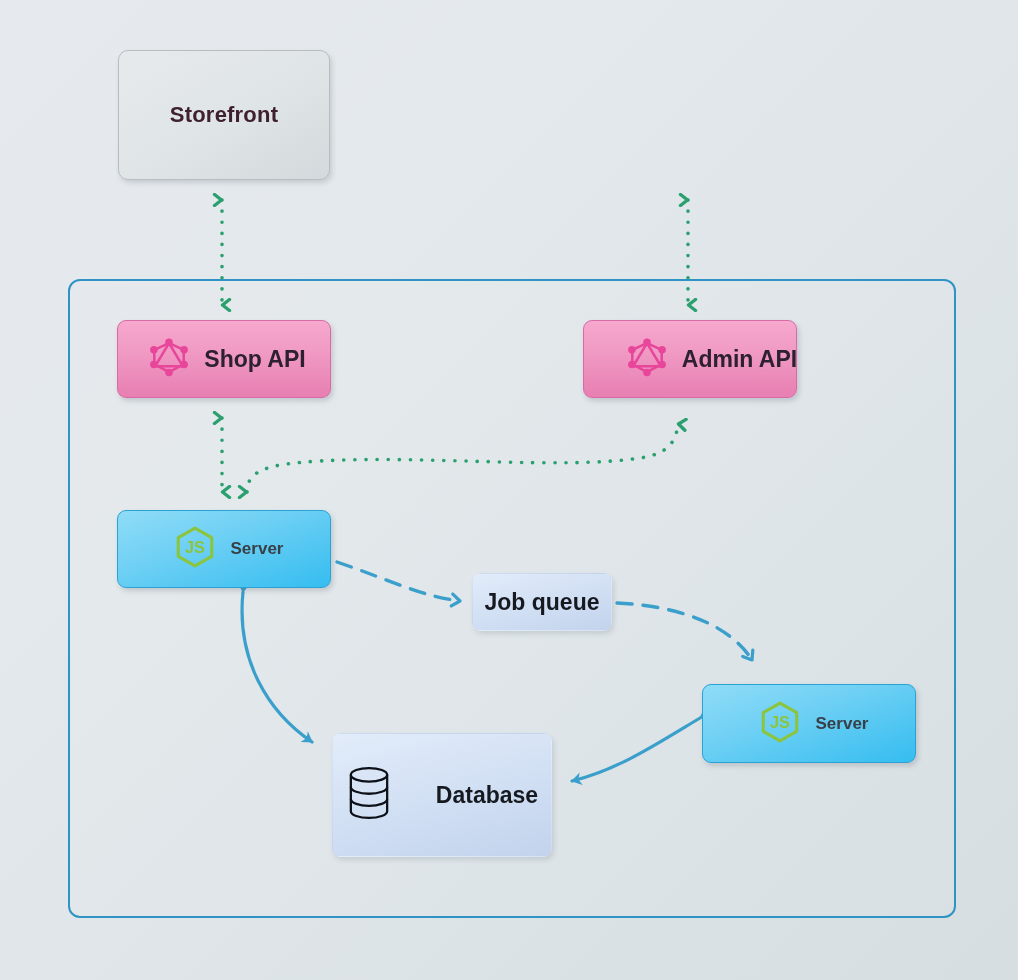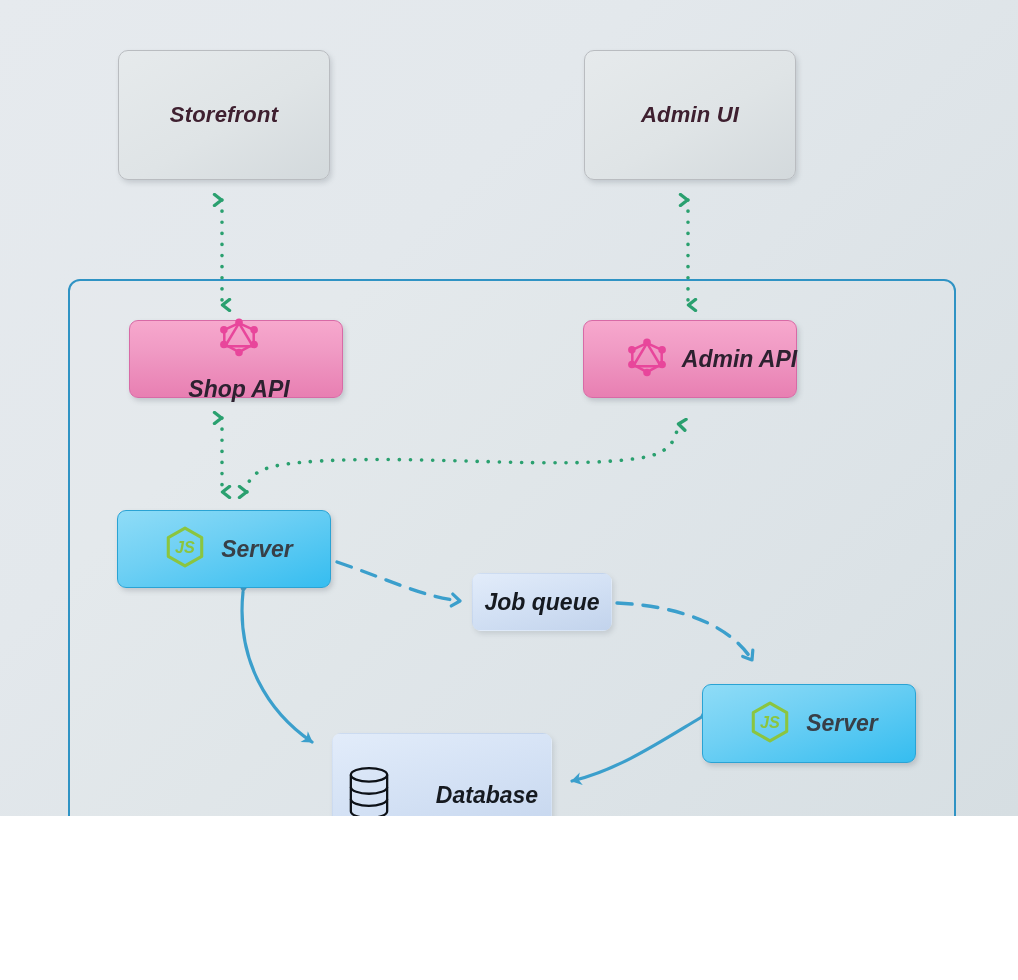--- a/index.html
+++ b/index.html
@@ -3,25 +3,24 @@
 <meta charset="utf-8">
 <style>
   html, body {
     margin: 0;
     padding: 0;
     background: #ffffff;
   }
   #stage {
     position: relative;
     width: 1018px;
-    height: 816px;
+    height: 980px;
     overflow: hidden;
     background: linear-gradient(135deg, #e6eaee 0%, #e3e8ec 35%, #d6dee2 100%);
     font-family: "Liberation Sans", sans-serif;
-    font-style: italic;
   }
   #edge-layer {
     position: absolute;
     inset: 0;
     width: 1018px;
     height: 980px;
     pointer-events: none;
   }
   .node {
     position: absolute;
@@ -62,21 +61,21 @@
   
   .svc-box {
     border-radius: 9px;
     border: 1px solid #2aa3d4;
     background: linear-gradient(160deg, #8fdcf7 0%, #6fd0f4 40%, #35bdf0 100%);
     box-shadow: 2px 3px 5px rgba(90,100,110,0.25);
     padding-left: 8px;
   }
   .svc-box .label {
     color: #383f47;
-    font-size: 23px;
+    font-size: 17px;
   }
   
   .plain-box {
     border-radius: 9px;
     border: 1px solid transparent;
     background: linear-gradient(165deg, #e2ecfa 0%, #d2e0f4 50%, #c2d3ec 100%);
     box-shadow: 2px 3px 5px rgba(90,100,110,0.18);
   }
   .plain-box .label {
     color: #161a20;
@@ -149,25 +148,22 @@
 
     <g>
       <path d="M700,718 C660,742 618,770 572,781" fill="none" stroke="#3b9fcc" stroke-width="3.2" stroke-linecap="round" marker-start="url(#bSolidArrow)" marker-end="url(#bSolidArrow)"></path>
     </g>
   </svg>
 
   <div class="node client-box" style="left:118px; top:50px; width:212px; height:130px;">
     <span class="label">Storefront</span>
   </div>
 
-  <div class="node client-box" style="left:584px; top:50px; width:212px; height:130px;">
-    <span class="label">Admin UI</span>
-  </div>
-
-  <div class="node api-box" style="left:129px; top:320px; width:214px; height:78px;flex-direction:column;">
+
+  <div class="node api-box" style="left:117px; top:320px; width:214px; height:78px;">
     <span class="icon">
       <svg width="42" height="42" viewBox="0 0 100 100">
         <g stroke="#e8469b" stroke-width="6" fill="none" stroke-linecap="round">
           <line x1="50" y1="17" x2="17" y2="72"></line>
           <line x1="50" y1="17" x2="83" y2="72"></line>
           <line x1="17" y1="72" x2="83" y2="72"></line>
           <line x1="50" y1="17" x2="85" y2="33"></line>
           <line x1="85" y1="33" x2="85" y2="67"></line>
           <line x1="85" y1="67" x2="50" y2="86"></line>
           <line x1="50" y1="86" x2="15" y2="67"></line>

